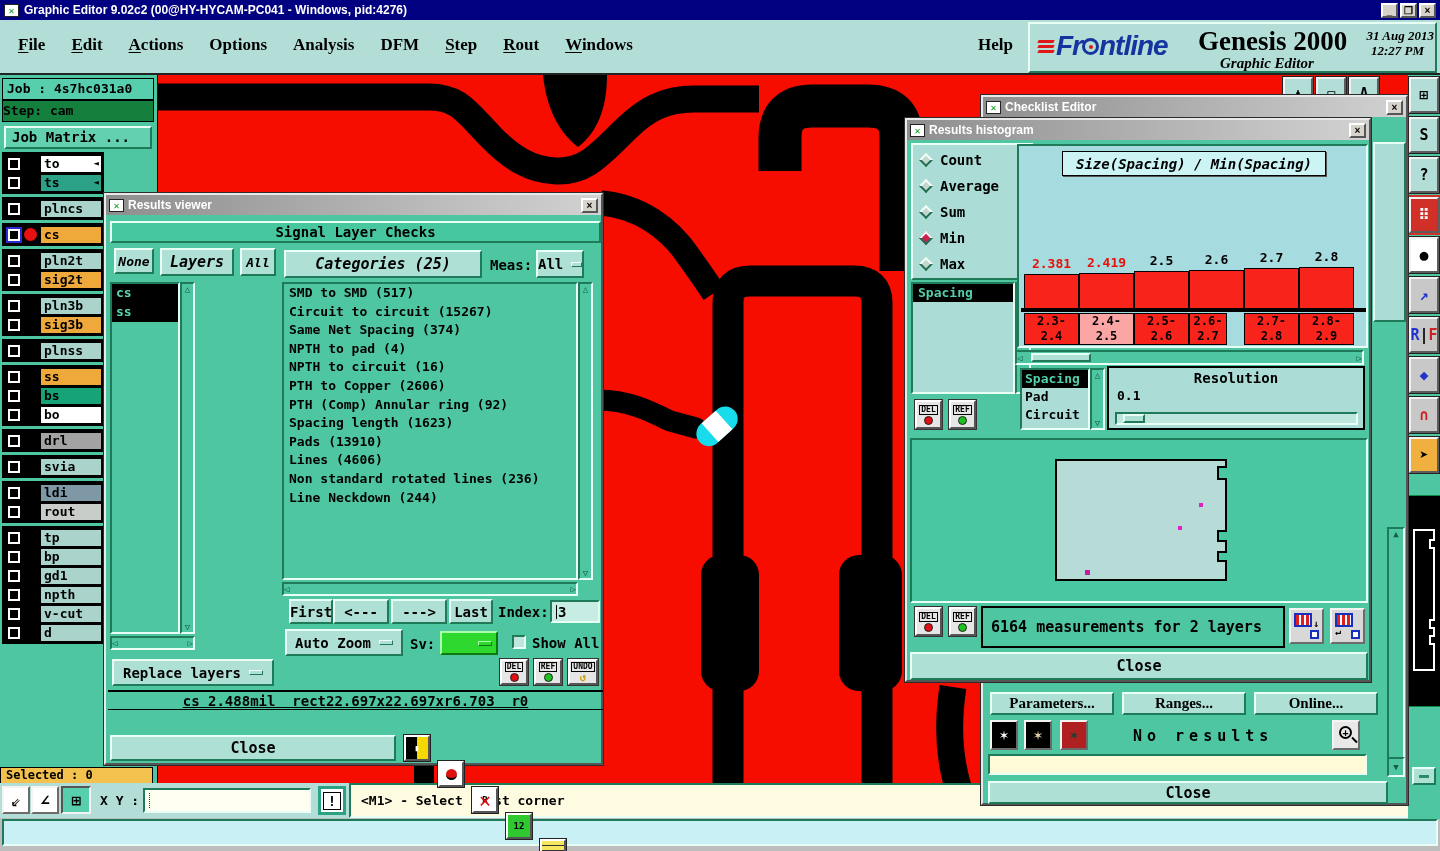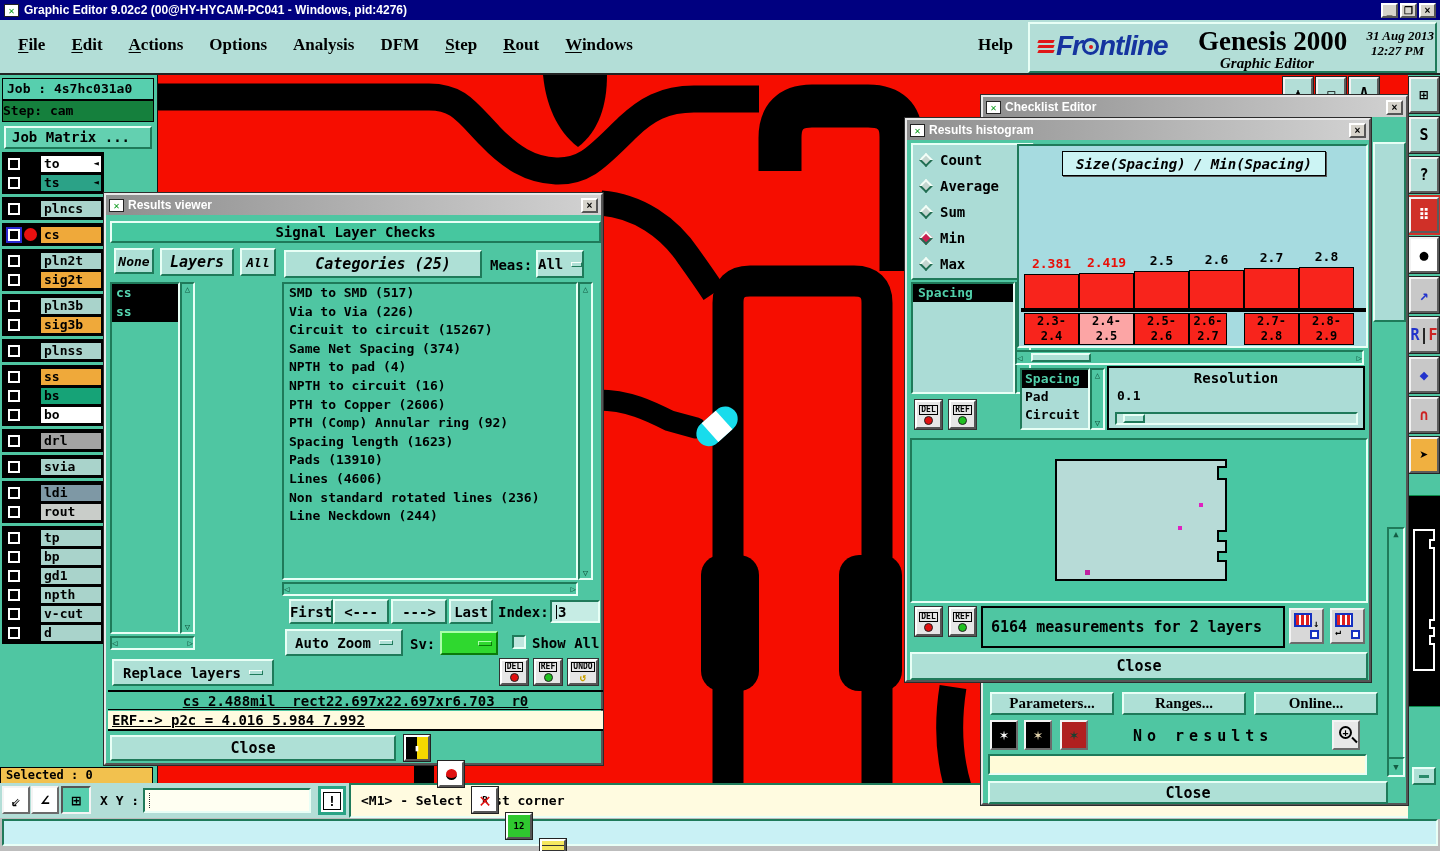--- a/index.html
+++ b/index.html
@@ -498,21 +498,20 @@
 
     <div id="rv-layer-list" class="abs list" style="left:4px;top:87px;width:70px;height:352px;">
         <div class="rvl m13">cs</div>
         <div class="rvl m13">ss</div>
       </div>
     <div class="abs sb" style="left:74px;top:87px;width:15px;height:352px;">△<span>▽</span></div>
     <div class="abs sb sbh" style="left:4px;top:441px;width:85px;height:14px;">◁<span>▷</span></div>
 
     <div id="rv-cat-list" class="abs list m13" style="left:176px;top:87px;width:296px;height:298px;">
         <div class="cat">SMD to SMD (517)</div>
-        <div class="cat">Via to Via (226)</div>
         <div class="cat">Circuit to circuit (15267)</div>
         <div class="cat">Same Net Spacing (374)</div>
         <div class="cat">NPTH to pad (4)</div>
         <div class="cat">NPTH to circuit (16)</div>
         <div class="cat">PTH to Copper (2606)</div>
         <div class="cat">PTH (Comp) Annular ring (92)</div>
         <div class="cat">Spacing length (1623)</div>
         <div class="cat">Pads (13910)</div>
         <div class="cat">Lines (4606)</div>
         <div class="cat">Non standard rotated lines (236)</div>
@@ -553,21 +552,20 @@
     <div class="abs dotbtn" style="left:428px;top:464px;width:28px;height:26px;">
         <span class="lb">REF</span>
         <span class="dot" style="background:#20c020;"></span>
       </div>
     <div class="abs dotbtn" style="left:462px;top:464px;width:30px;height:26px;">
         <span class="lb">UNDO</span>
         <span style="color:#c8a000;font:bold 11px monospace;line-height:9px;">↺</span>
       </div>
 
     <div class="abs m14 pre" style="left:2px;top:495px;width:495px;height:20px;border-top:2px solid #000;border-bottom:1px solid #000;text-align:center;line-height:18px;">cs 2.488mil  rect22.697x22.697xr6.703  r0</div>
-    <div class="abs m14 pre" style="left:2px;top:516px;width:495px;height:20px;background:var(--cream);border-bottom:2px solid #000;line-height:18px;padding-left:4px;">ERF--&gt; p2c = 4.016 5.984 7.992</div>
 
     <div class="abs m15 r2 btnface" style="left:4px;top:540px;width:286px;height:26px;">Close</div>
     <div class="rvicon abs" style="left:298px;top:540px;background:linear-gradient(90deg,#000 0 50%,#f5d800 50% 100%);color:#fff;">▮</div>
     <div class="rvicon abs" style="left:332px;top:540px;background:#fff;">
         <span style="width:11px;height:11px;background:#e01010;border-radius:50%;border-bottom:2px solid #000;"></span>
       </div>
     <div class="rvicon abs" style="left:366px;top:540px;background:#fff;color:#000;">R<span style="position:absolute;color:#e01010;font-size:20px;line-height:20px;">✕</span></div>
     <div class="rvicon abs" style="left:400px;top:540px;background:#2fc82f;color:#000;">12</div>
     <div class="rvicon abs" style="left:434px;top:540px;background:repeating-linear-gradient(#f5e860 0 4px,#333 4px 5px);"></div>
 

